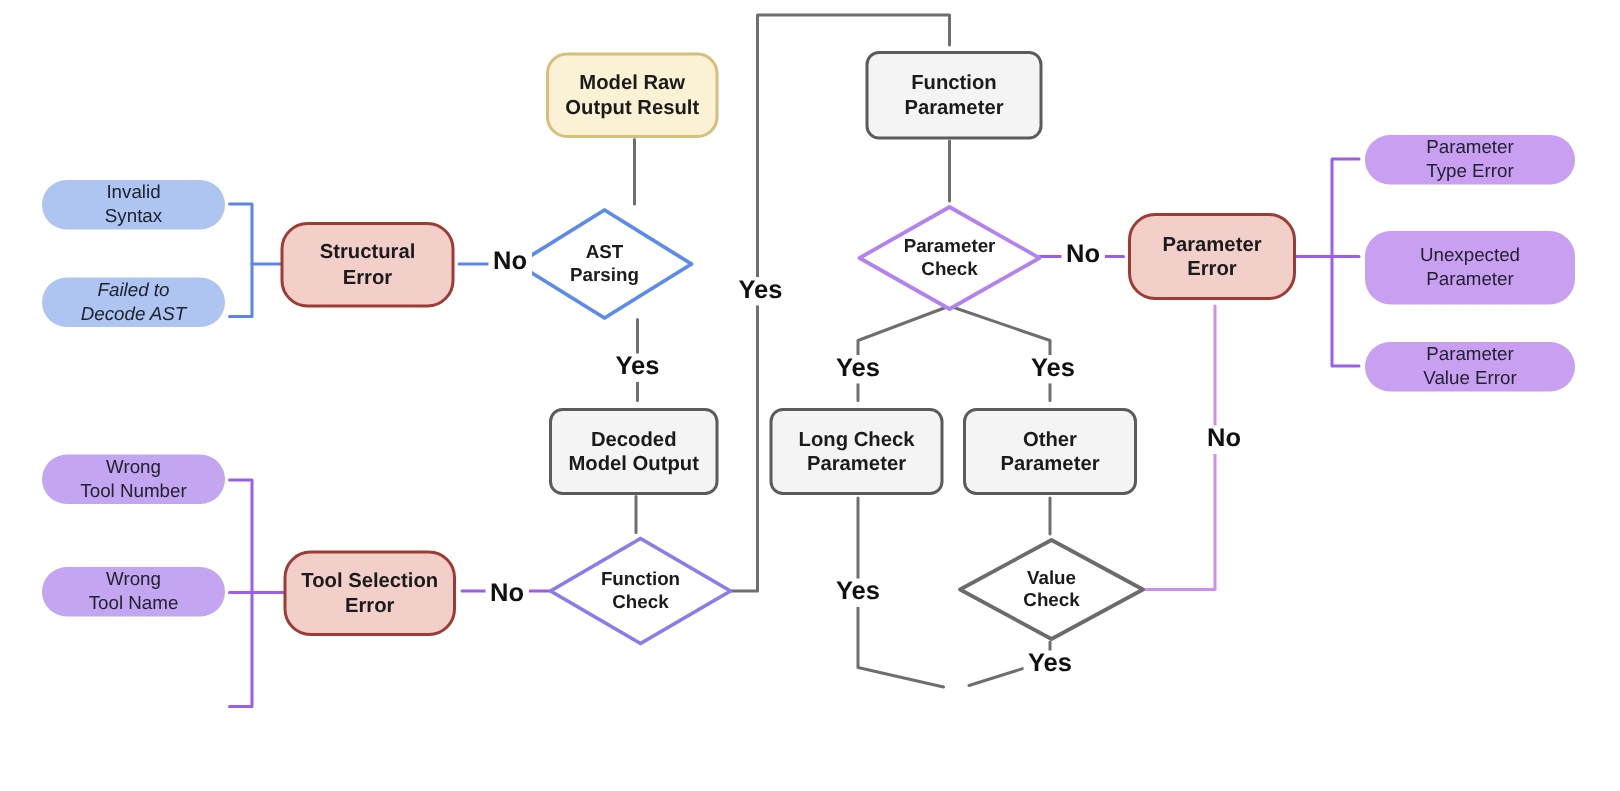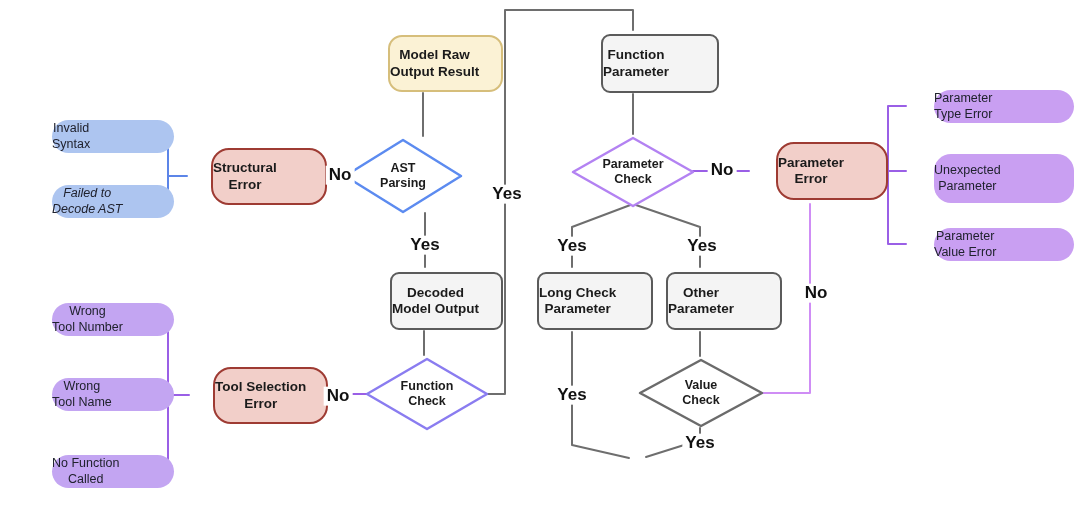--- a/index.html
+++ b/index.html
@@ -12,22 +12,22 @@
   .e-gray{stroke:var(--line-gray,#6e6e6e);stroke-width:2;}
   .e-blue{stroke:var(--line-blue,#5c85e8);stroke-width:2;}
   .e-purple{stroke:var(--line-purple,#9a5fe6);stroke-width:2;}
   .e-orchid{stroke:var(--line-orchid,#cf8df5);stroke-width:2;}
   .m-gray{fill:var(--line-gray,#6e6e6e);}
   .m-blue{fill:var(--line-blue,#5c85e8);}
   .m-purple{fill:var(--line-purple,#9a5fe6);}
   .m-orchid{fill:var(--line-orchid,#cf8df5);}
 
   .node{
-    position:absolute;box-sizing:border-box;display:flex;align-items:center;justify-content:flex-start;
-    text-align:center;white-space:pre-line;font-weight:bold;font-size:13.5px;line-height:1.22;margin-left:24px;
+    position:absolute;box-sizing:border-box;display:flex;align-items:center;justify-content:center;
+    text-align:center;white-space:pre-line;font-weight:bold;font-size:13.5px;line-height:1.22;
   }
   .pill{border-radius:17px;font-weight:normal;font-size:12.5px;color:#20222e;}
   .pill-blue{background:var(--pill-blue,#adc5f0);}
   .pill-purple{background:var(--pill-purple,#c3a5f2);}
   .pill-purple-right{background:var(--pill-purple-right,#c99ff2);}
   .box-error{background:var(--error-fill,#f2cfc9);border:2px solid var(--error-border,#9e3b33);border-radius:18px;}
   .box-yellow{background:var(--yellow-fill,#fbf2d5);border:2px solid var(--yellow-border,#d6be7b);border-radius:14px;}
   .box-yellow-end{border-radius:19px;}
   .box-gray{background:var(--gray-fill,#f4f4f4);border:2px solid var(--gray-border,#5b5b5b);border-radius:9px;}
 
@@ -139,24 +139,20 @@
 Decode AST</span>
   </div>
   <div class="node pill pill-purple" style="left:28px;top:303px;width:122px;height:33px;">
     <span>Wrong
 Tool Number</span>
   </div>
   <div class="node pill pill-purple" style="left:28px;top:378px;width:122px;height:33px;">
     <span>Wrong
 Tool Name</span>
   </div>
-  <div class="node pill pill-purple" style="left:28px;top:455px;width:122px;height:33px;">
-    <span>No Function
-Called</span>
-  </div>
 
   <div class="node pill pill-purple-right" style="left:910px;top:90px;width:140px;height:33px;">
     <span>Parameter
 Type Error</span>
   </div>
   <div class="node pill pill-purple-right" style="left:910px;top:154px;width:140px;height:49px;">
     <span>Unexpected
 Parameter</span>
   </div>
   <div class="node pill pill-purple-right" style="left:910px;top:228px;width:140px;height:33px;">

